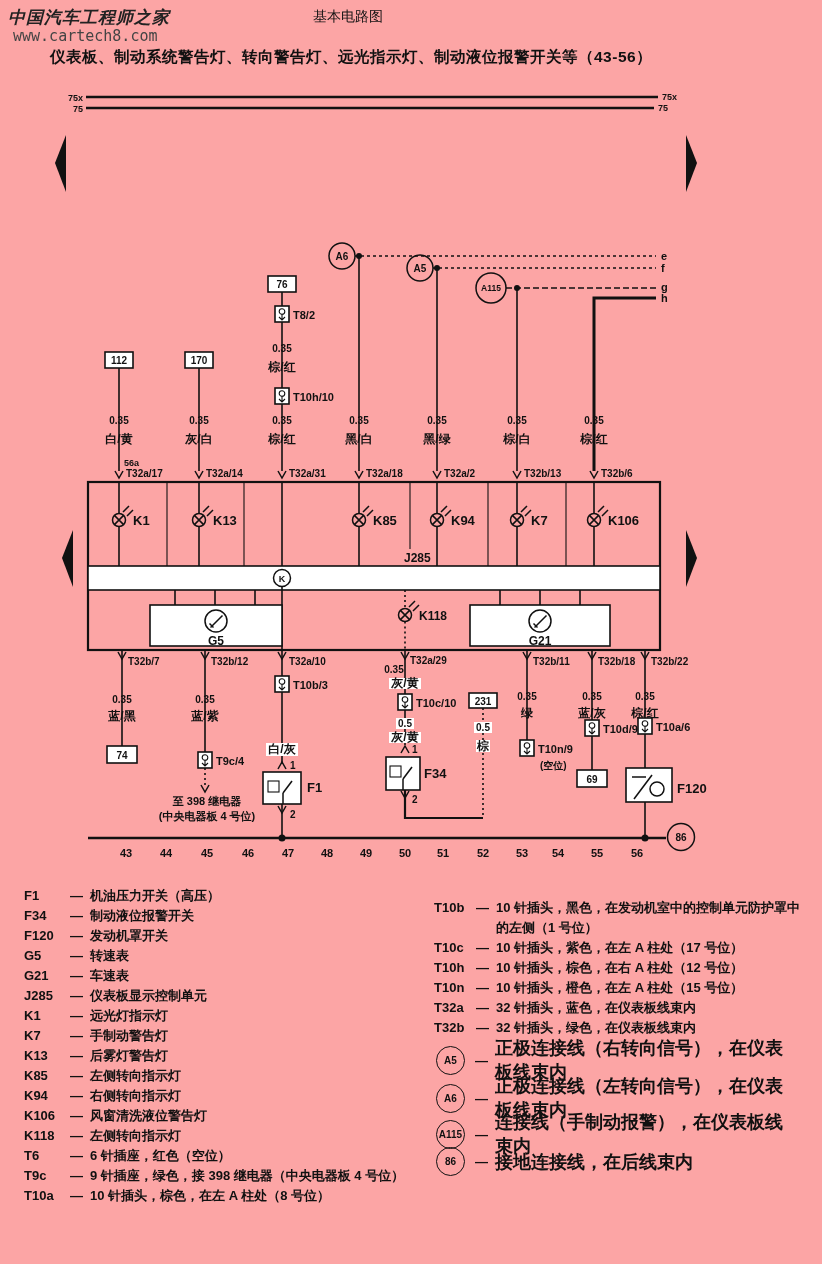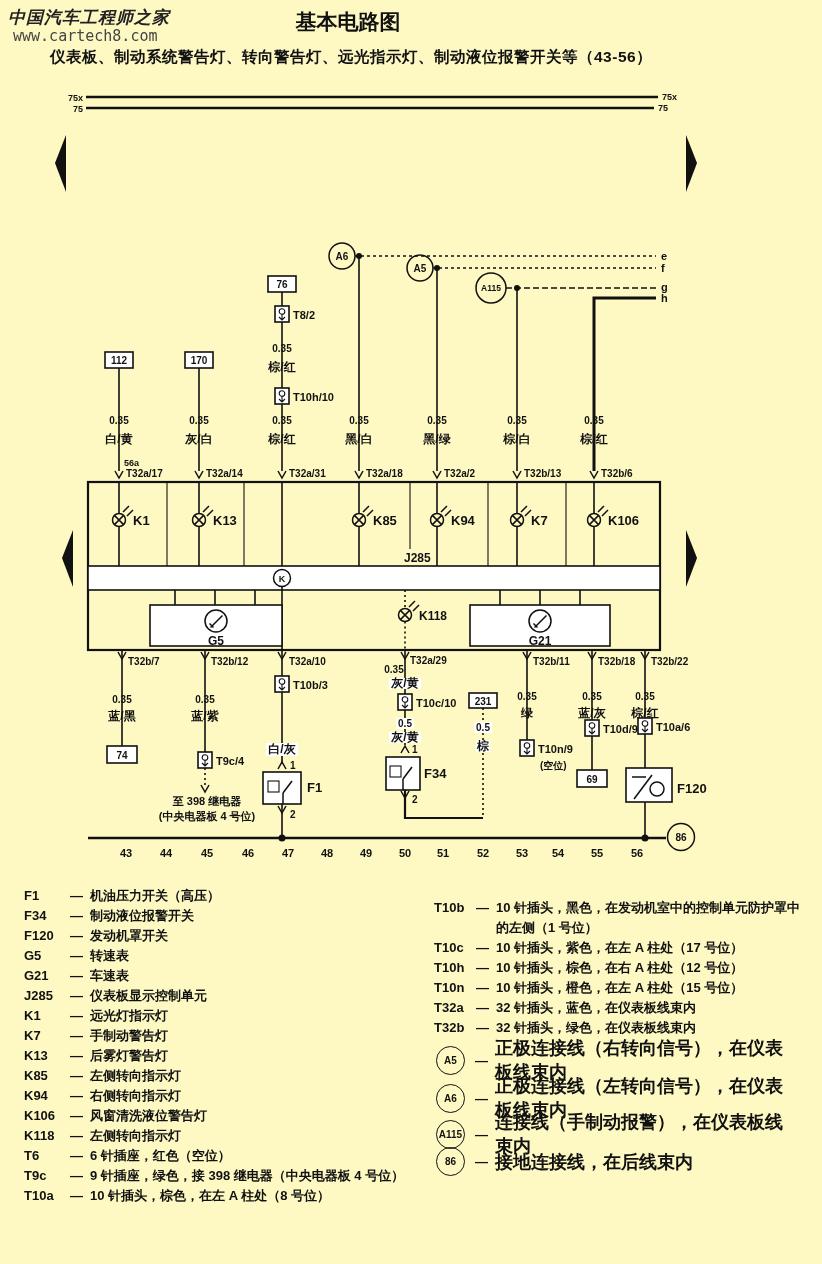--- a/index.html
+++ b/index.html
@@ -1,21 +1,21 @@
 <!DOCTYPE html>
 <html><head>
 <meta charset="utf-8">
 <style>
   html,body{margin:0;padding:0;background:#e8e8e8;}
-  .page{position:relative;width:822px;height:1264px;background:#fef9c3;overflow:hidden;
+  .page{position:relative;width:822px;height:1264px;background:#fca5a5;overflow:hidden;
         font-family:"Liberation Sans",sans-serif;color:#111;}
   .abs{position:absolute;}
   .wm1{left:8px;top:6px;font:bold italic 17px "DejaVu Serif",serif;color:#222;letter-spacing:1px;}
   .wm2{left:13px;top:27px;font:15px "DejaVu Sans Mono",monospace;color:#444;}
-  .title{left:238px;top:8px;width:220px;text-align:center;font-size:21px;font-weight:bold;}
+  .title{left:238px;top:8px;width:220px;text-align:center;font-size:14px;font-weight:normal;}
   .subtitle{left:50px;top:47px;font-size:15.5px;font-weight:bold;white-space:nowrap;letter-spacing:0.5px;}
   .caption{left:398px;top:1294px;font:22px "DejaVu Serif",serif;letter-spacing:1px;margin-top:47px;}
 
   
   svg text{fill:#111;font-family:"Liberation Sans",sans-serif;}
   .wire{stroke:#111;stroke-width:1.6;fill:none;}
   .w2{stroke:#111;stroke-width:2.4;fill:none;}
   .w3{stroke:#111;stroke-width:3;fill:none;}
   .dash{stroke-dasharray:3 3;}
   .dots{stroke-dasharray:2 3;}

